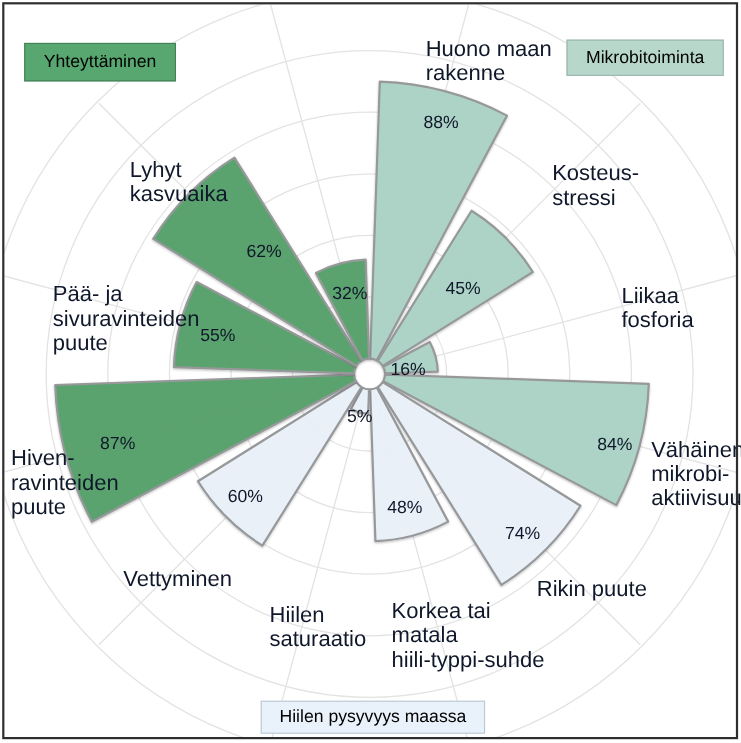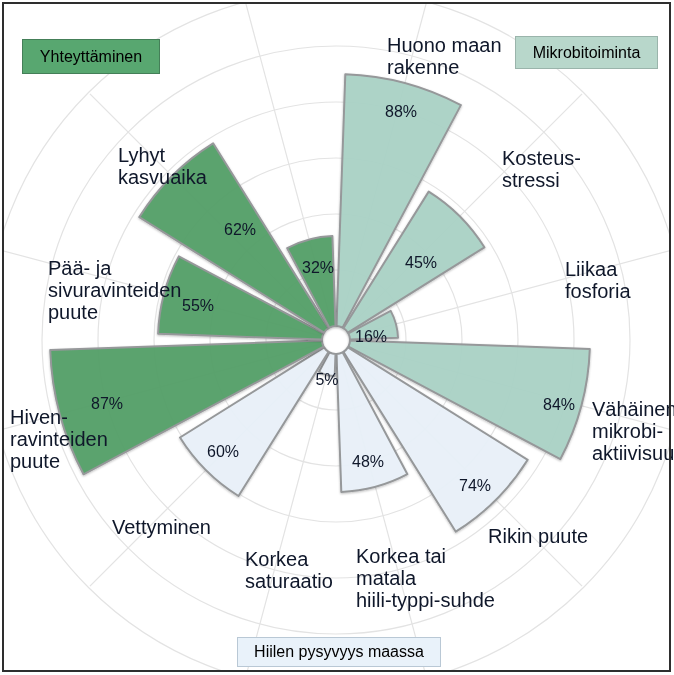--- a/index.html
+++ b/index.html
@@ -96,21 +96,21 @@
         <div>Rikin puute</div>
       </div>
       <div class="pct-label" style="left: 368px; top: 462px;">48%</div>
       <div class="cat-label" style="left: 356px; top: 545px;">
         <div>Korkea tai</div>
         <div>matala</div>
         <div>hiili-typpi-suhde</div>
       </div>
       <div class="pct-label" style="left: 327px; top: 380px;">5%</div>
       <div class="cat-label" style="left: 245px; top: 548px;">
-        <div>Korkea</div>
+        <div>Hiilen</div>
         <div>saturaatio</div>
       </div>
       <div class="pct-label" style="left: 223px; top: 452px;">60%</div>
       <div class="cat-label" style="left: 112px; top: 516px;">
         <div>Vettyminen</div>
       </div>
       <div class="pct-label" style="left: 107px; top: 404px;">87%</div>
       <div class="cat-label" style="left: 10px; top: 406px;">
         <div>Hiven-</div>
         <div>ravinteiden</div>

